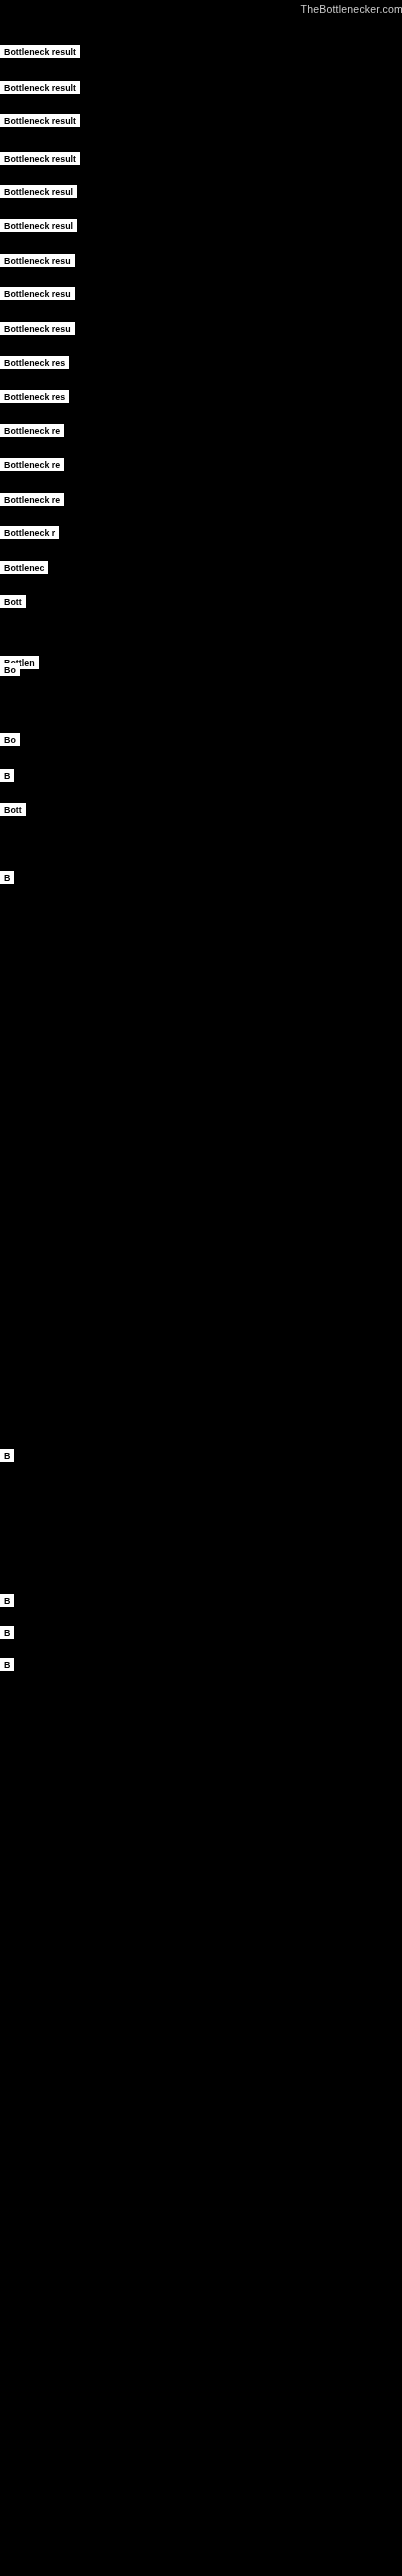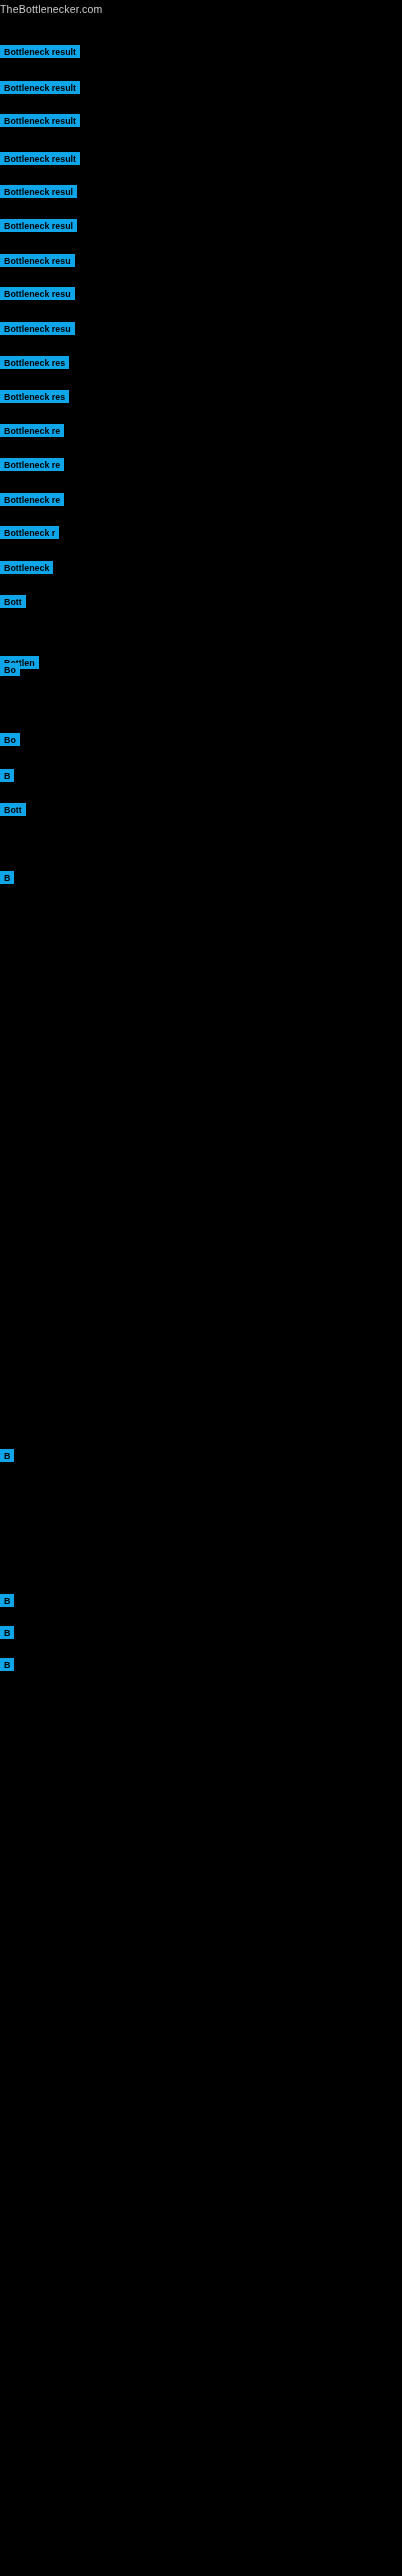--- a/index.html
+++ b/index.html
@@ -4,29 +4,29 @@
   <style>
     * { margin: 0; padding: 0; box-sizing: border-box; }
     body {
       background-color: #000;
       width: 403px;
       min-height: 2576px;
       font-family: Arial, sans-serif;
       position: relative;
     }
     .site-title {
-      text-align: left;
+      text-align: right;
       color: #ccc;
       font-size: 10.5px;
       padding: 3.2px 0 4.8px 0;
       letter-spacing: 0.2px;
     }
     .badge {
       display: inline-block;
-      background-color: #0ea5e9;
+      background-color: #ffffff;
       color: #000;
       font-size: 8.9px;
       font-weight: bold;
       padding: 1.6px 4px;
       white-space: nowrap;
       position: absolute;
       left: 0;
     }
   </style>
 </head>
@@ -42,21 +42,21 @@
 <div class="badge" style="top: 219px;">Bottleneck resul</div>
 <div class="badge" style="top: 254px;">Bottleneck resu</div>
 <div class="badge" style="top: 287px;">Bottleneck resu</div>
 <div class="badge" style="top: 322px;">Bottleneck resu</div>
 <div class="badge" style="top: 356px;">Bottleneck res</div>
 <div class="badge" style="top: 390px;">Bottleneck res</div>
 <div class="badge" style="top: 424px;">Bottleneck re</div>
 <div class="badge" style="top: 458px;">Bottleneck re</div>
 <div class="badge" style="top: 493px;">Bottleneck re</div>
 <div class="badge" style="top: 526px; text-align: center;">Bottleneck r</div>
-<div class="badge" style="top: 561px;">Bottleneck</div>
+<div class="badge" style="top: 561px;">Bottlenec</div>
 <div class="badge" style="top: 595px;">Bott</div>
 <div class="badge" style="top: 656px;">Bottlen</div>
 <div class="badge" style="top: 663px;">Bo</div>
 <div class="badge" style="top: 733px;">Bo</div>
 <div class="badge" style="top: 769px;">B</div>
 <div class="badge" style="top: 803px;">Bott</div>
 <div class="badge" style="top: 871px;">B</div>
 <div class="badge" style="top: 1449px;">B</div>
 <div class="badge" style="top: 1594px;">B</div>
 <div class="badge" style="top: 1626px;">B</div>

